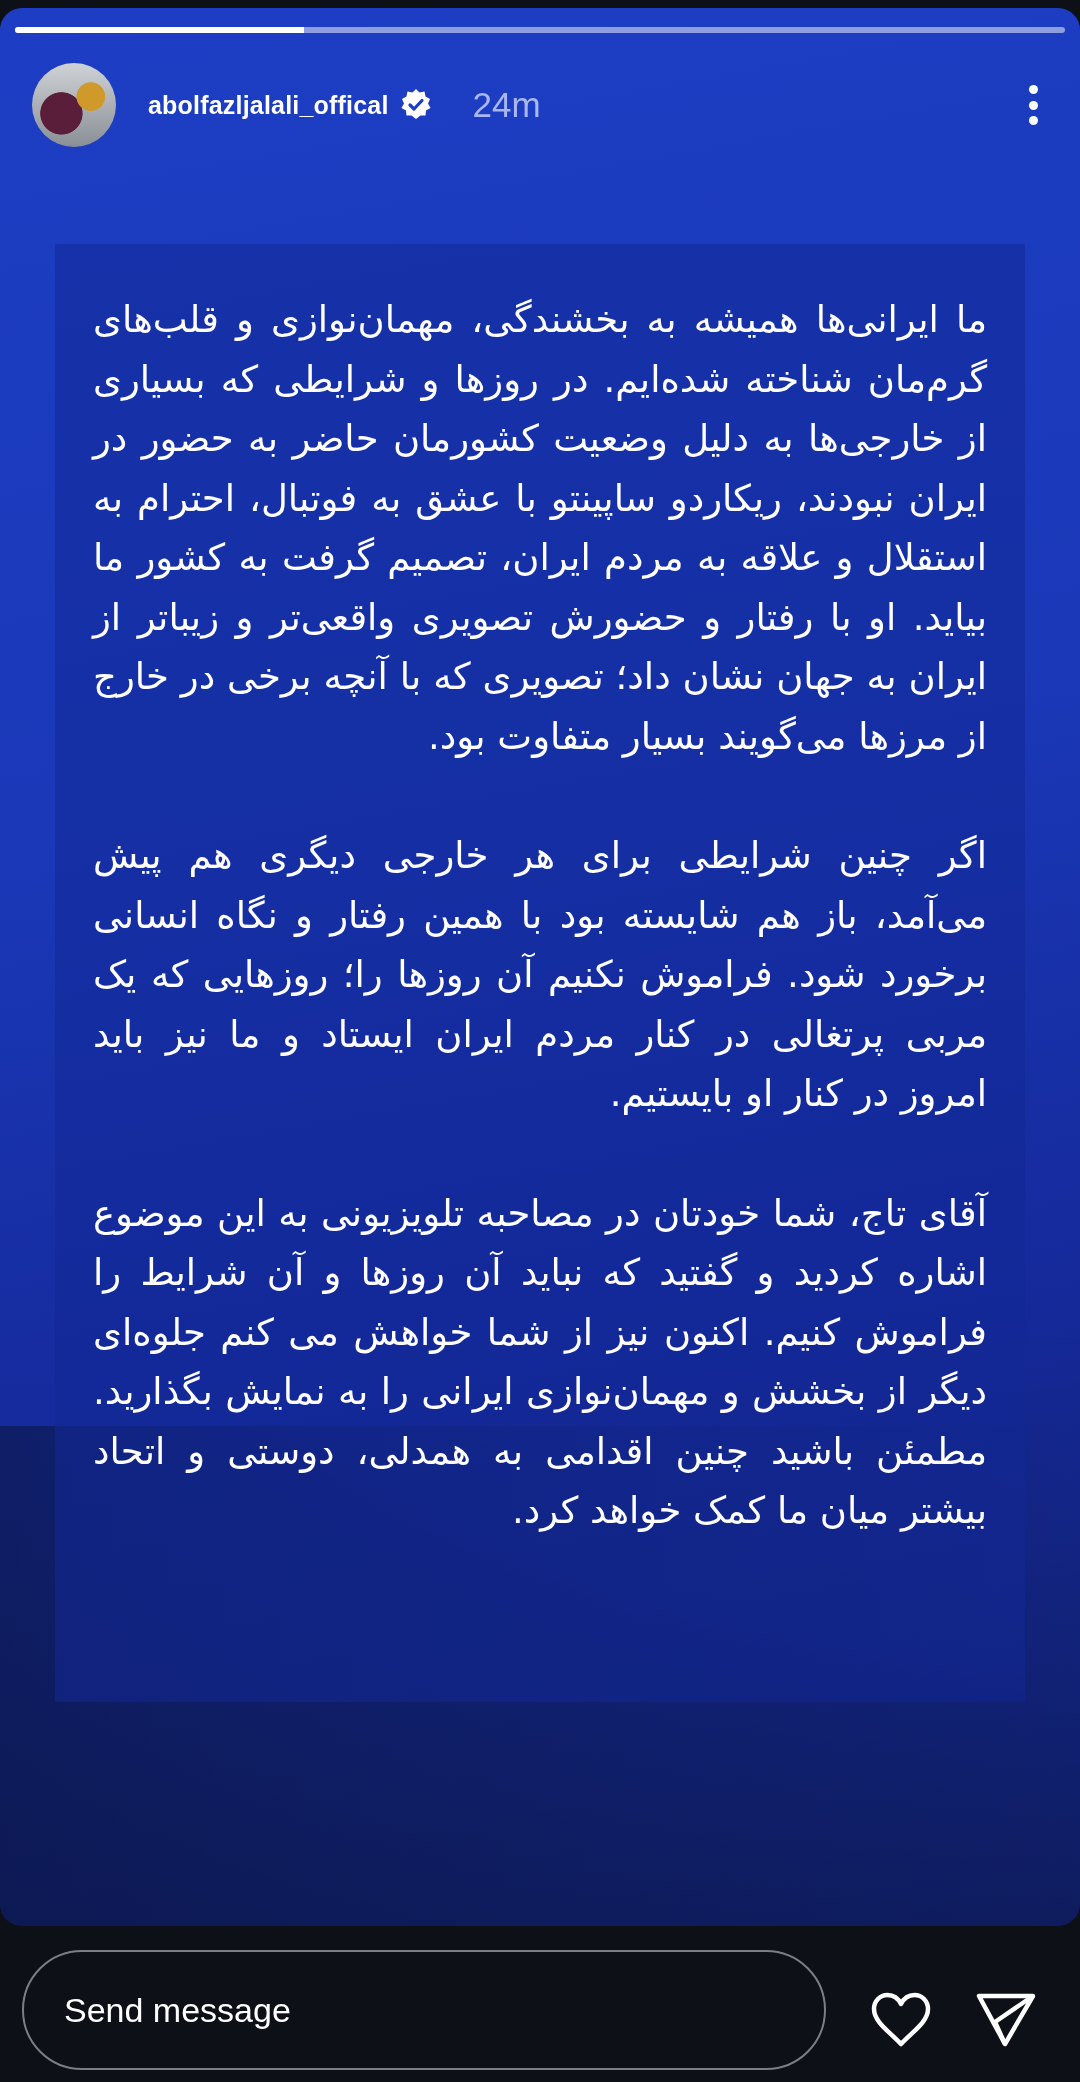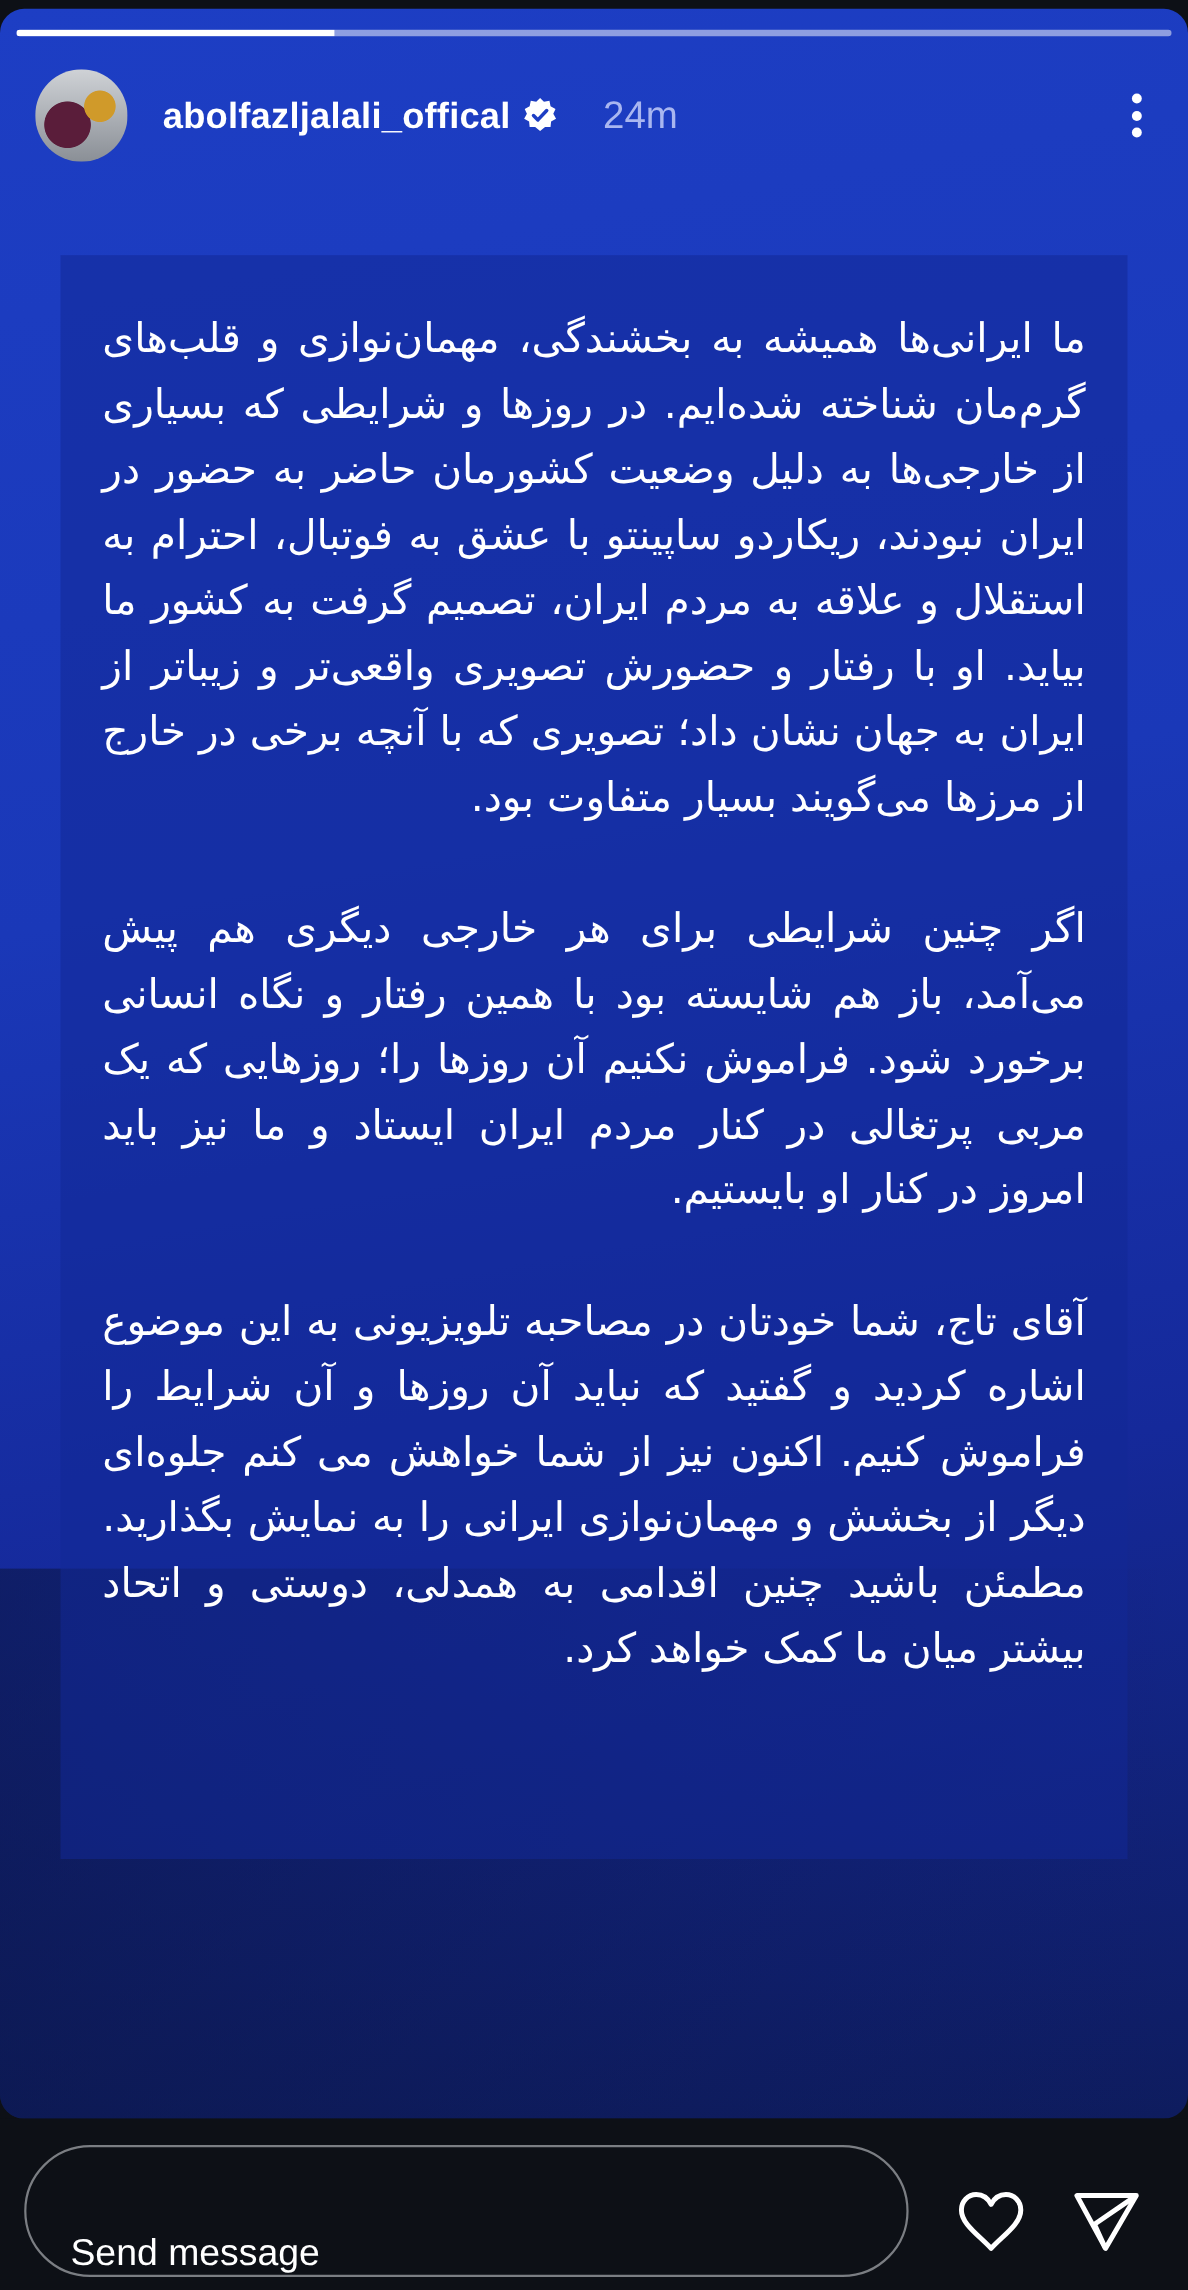--- a/index.html
+++ b/index.html
@@ -27,49 +27,49 @@
       display: flex; align-items: center; z-index: 3;
     }
     .avatar {
       width: 84px; height: 84px; border-radius: 50%; overflow: hidden; flex: 0 0 84px;
       background: radial-gradient(circle at 70% 40%, #d09a2a 0 18%, transparent 19%),
                   radial-gradient(circle at 35% 60%, #5a1d3a 0 28%, transparent 29%),
                   linear-gradient(180deg, #cfd2d6 0%, #8a8f96 100%);
     }
     .username {
       margin-left: 32px; color: #ffffff; font-family: "Liberation Sans", sans-serif;
-      font-weight: bold; font-size: 33px; letter-spacing: 0.2px;
+      font-weight: bold; font-size: 25px; letter-spacing: 0.2px;
     }
     .verified { margin-left: 10px; width: 34px; height: 34px; display: inline-flex; }
     .time {
       margin-left: 40px; color: #a9b6f0; font-family: "Liberation Sans", sans-serif; font-size: 35px;
     }
     .more {
       margin-left: auto; width: 30px; height: 60px; display: flex; flex-direction: column;
       align-items: center; justify-content: space-between; padding: 10px 0; box-sizing: border-box;
       cursor: pointer;
     }
     .more span { width: 9px; height: 9px; border-radius: 50%; background: #fff; display: block; }
     .card {
-      position: absolute; left: 55px; top: 224px; width: 970px; height: 1458px;
+      position: absolute; left: 55px; top: 236px; width: 970px; height: 1458px;
       background: rgba(18, 40, 150, 0.55); z-index: 2;
       box-sizing: border-box; padding: 46px 38px 0 38px;
     }
     .para {
       direction: rtl; text-align: justify; text-align-last: right;
       color: #ffffff; font-family: "DejaVu Sans", sans-serif;
       font-size: 37px; line-height: 59.5px; margin: 0 0 60px 0;
     }
     .bottom {
       position: absolute; left: 0; right: 0; top: 1926px; height: 156px; background: #0d1016;
     }
     .msg-input {
       position: absolute; left: 22px; top: 24px; width: 804px; height: 120px;
       border: 2px solid #7b7e83; border-radius: 60px; box-sizing: border-box;
-      display: flex; align-items: flex-end; padding-left: 40px;
+      display: flex; align-items: center; padding-left: 40px;
       color: #ffffff; font-family: "Liberation Sans", sans-serif; font-size: 34px;
       background: transparent; cursor: text;
     }
     .icon-btn { position: absolute; top: 66px; cursor: pointer; }
   </style>
 </head>
 <body>
 
 <div class="story">
   <div class="progress">

